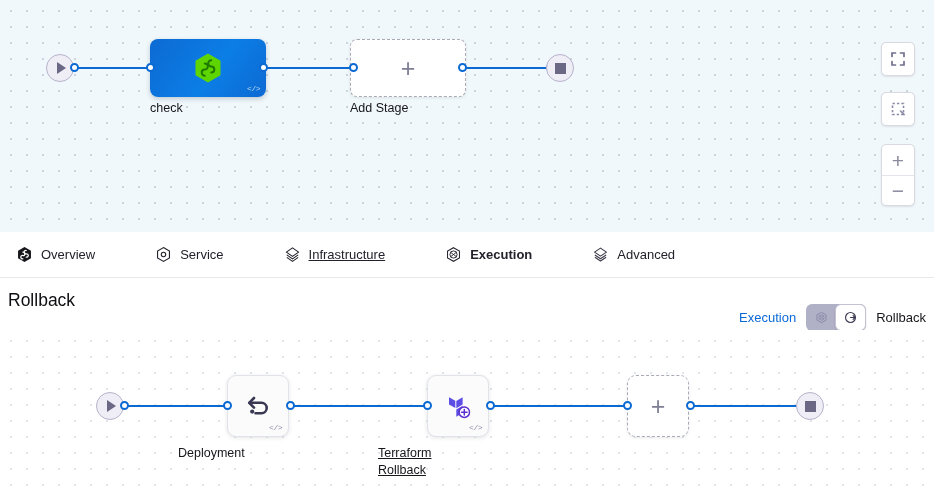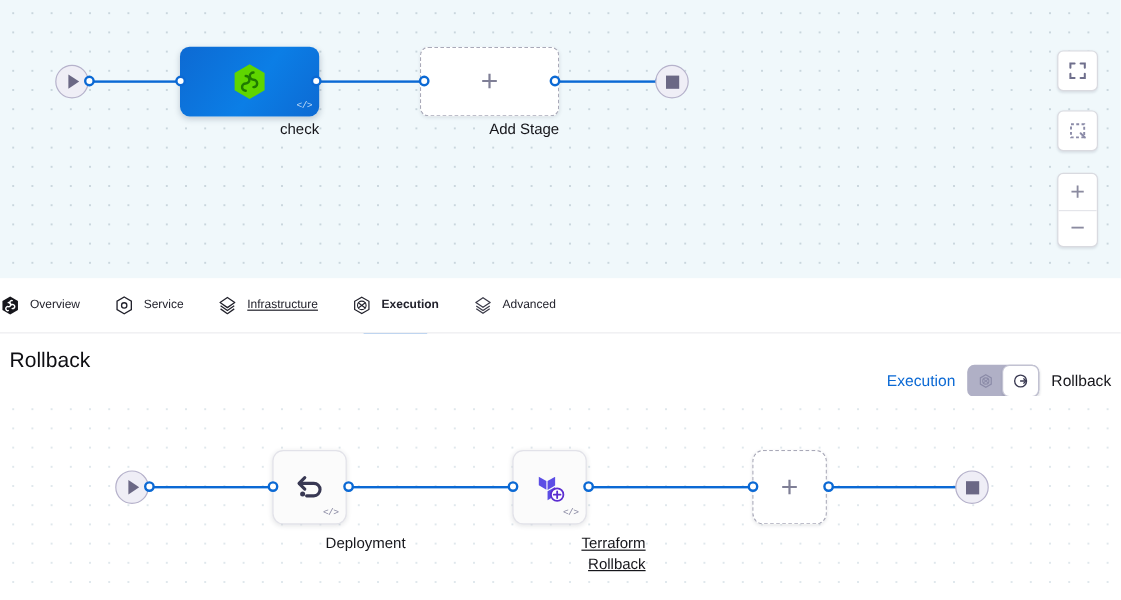--- a/index.html
+++ b/index.html
@@ -86,21 +86,21 @@
   .step-node {
     position: absolute; width: 62px; height: 62px;
     border-radius: 9px; background: #fbfbfb;
     border: 1px solid #e2e2e9;
     box-shadow: 0 1px 4px rgba(30,40,60,.12);
     display: flex; align-items: center; justify-content: center;
   }
 
   .node-label {
     position: absolute;
-    text-align: right;
+    text-align: left;
     font-size: 12.5px; color: #16161b;
     line-height: 17px;
     white-space: nowrap;
   }
   .ctrl-btn {
     width: 34px; height: 34px;
     background: #ffffff; border: 1px solid #d9dae0;
     border-radius: 5px;
     display: flex; align-items: center; justify-content: center;
     box-shadow: 0 1px 2px rgba(20,30,60,.10);
@@ -118,22 +118,22 @@
 
   
   .tabbar {
     position: absolute; left: 0; top: 232px; width: 934px; height: 46px;
     background: #ffffff;
     border-bottom: 1px solid #e8e8ec;
     display: flex; align-items: center;
   }
   .tab {
     display: flex; align-items: center; gap: 8px;
-    height: 52px; padding: 0 0;
-    font-size: 10px; color: #22222c;
+    height: 52px; padding: 0 16px;
+    font-size: 13px; color: #22222c;
     position: relative;
   }
   .tab.active { font-weight: bold; }
   .tab.active::after {
     content: ""; position: absolute; left: 10px; right: 10px; bottom: 0;
     height: 3px; background: #0b69d4;
   }
   .tab-icon { width: 17px; height: 17px; display: block; flex: none; }
 
   

